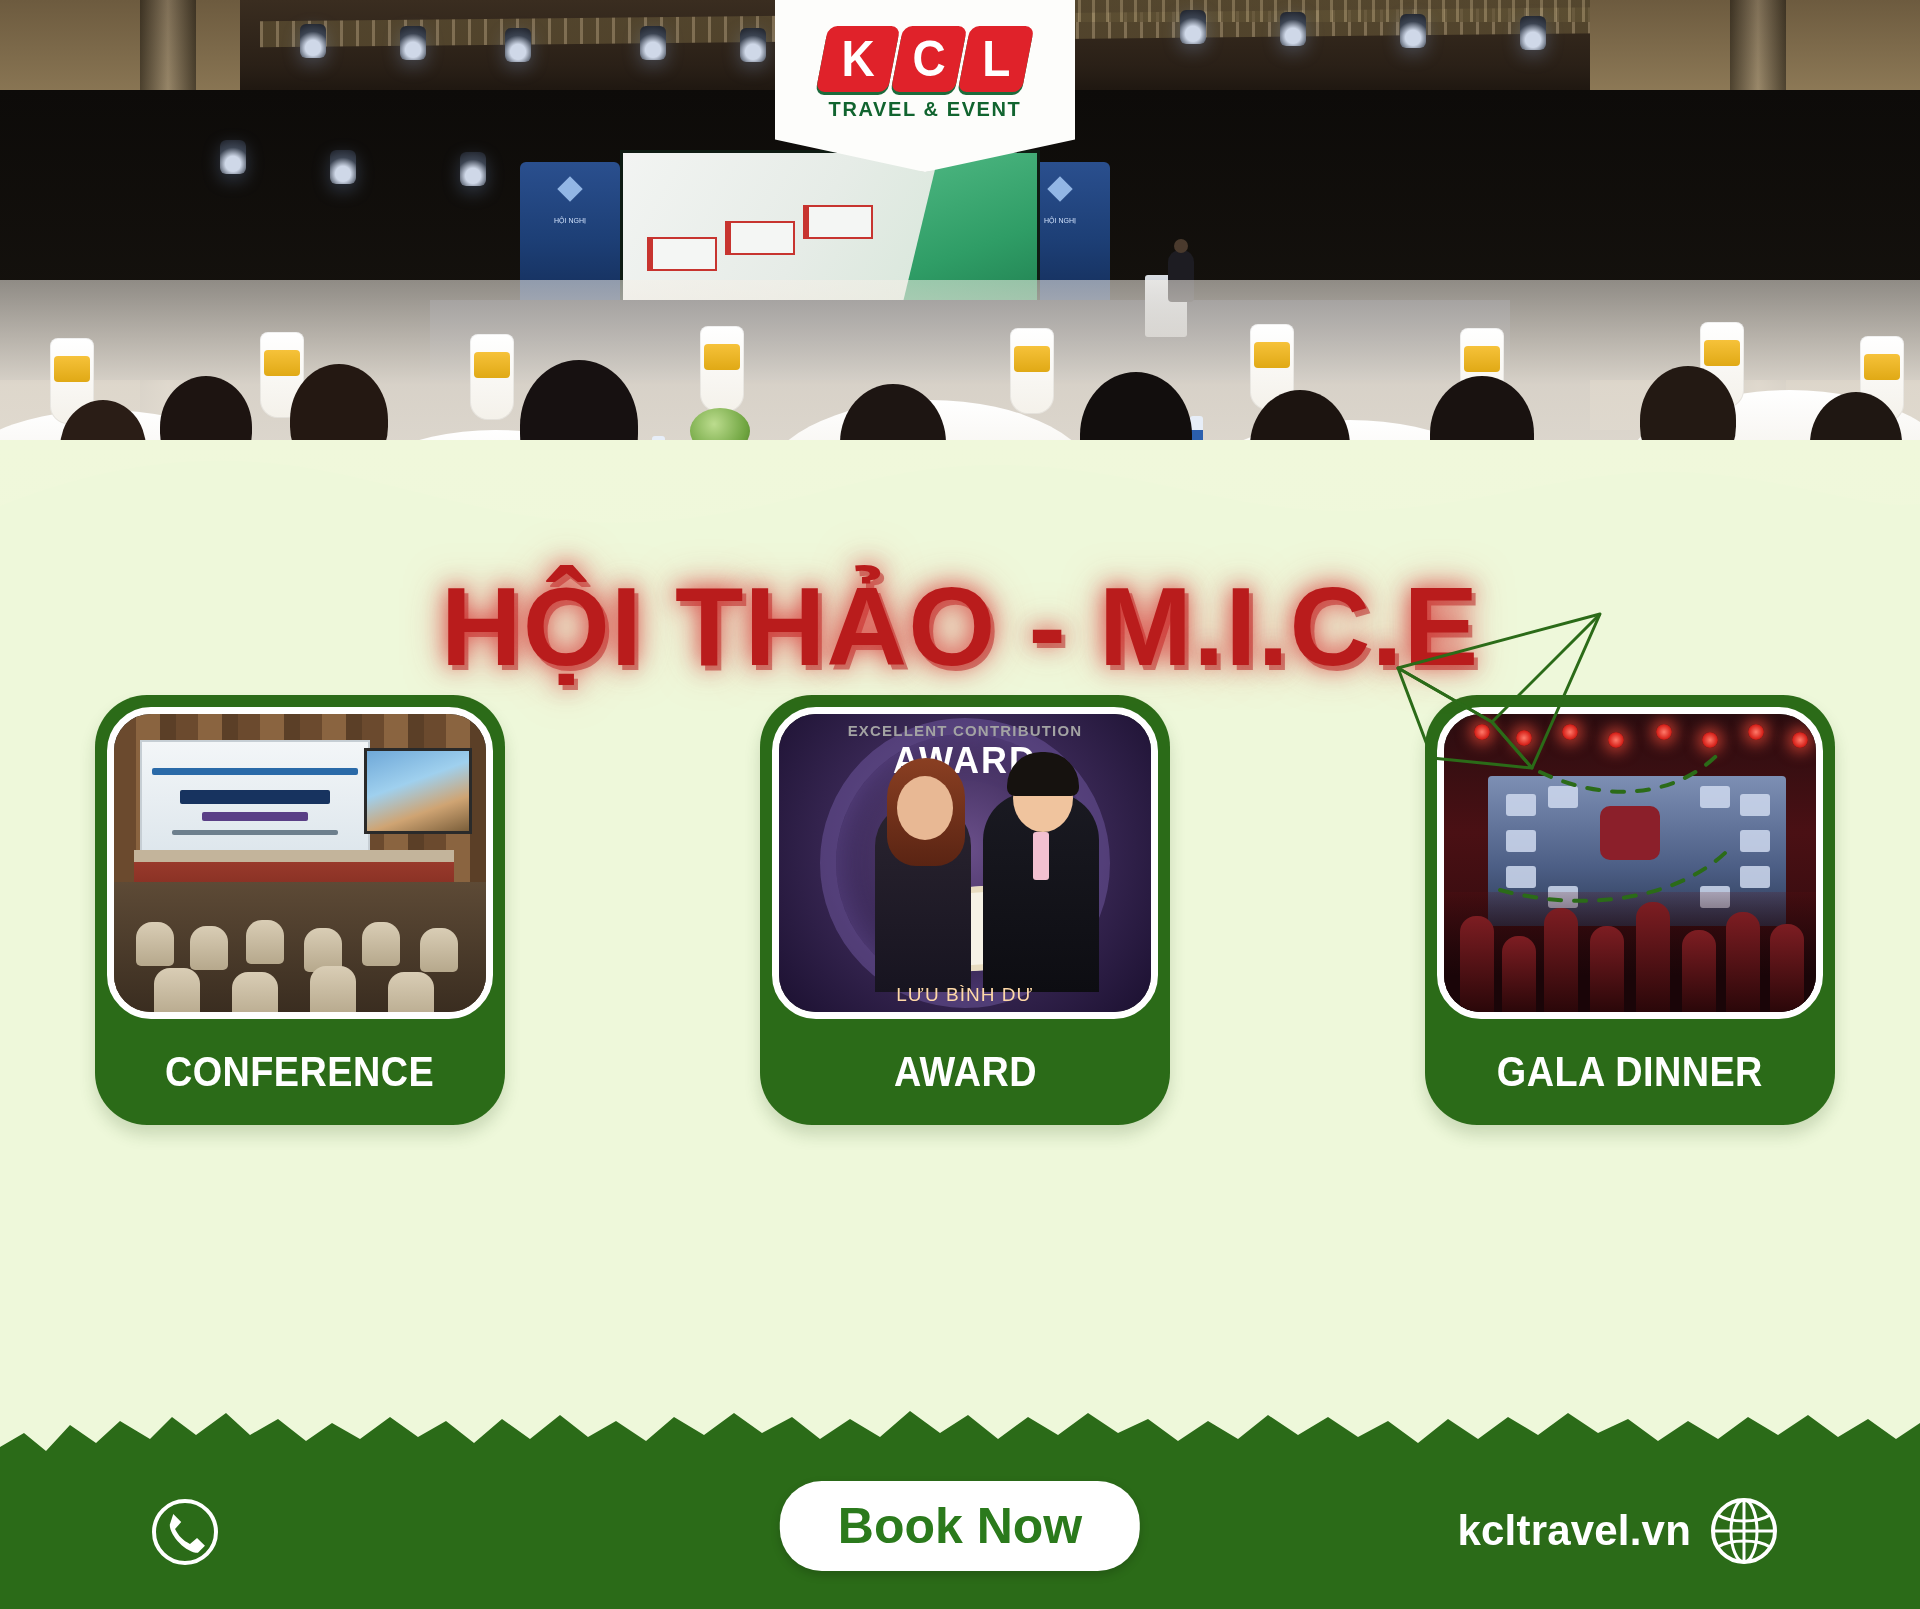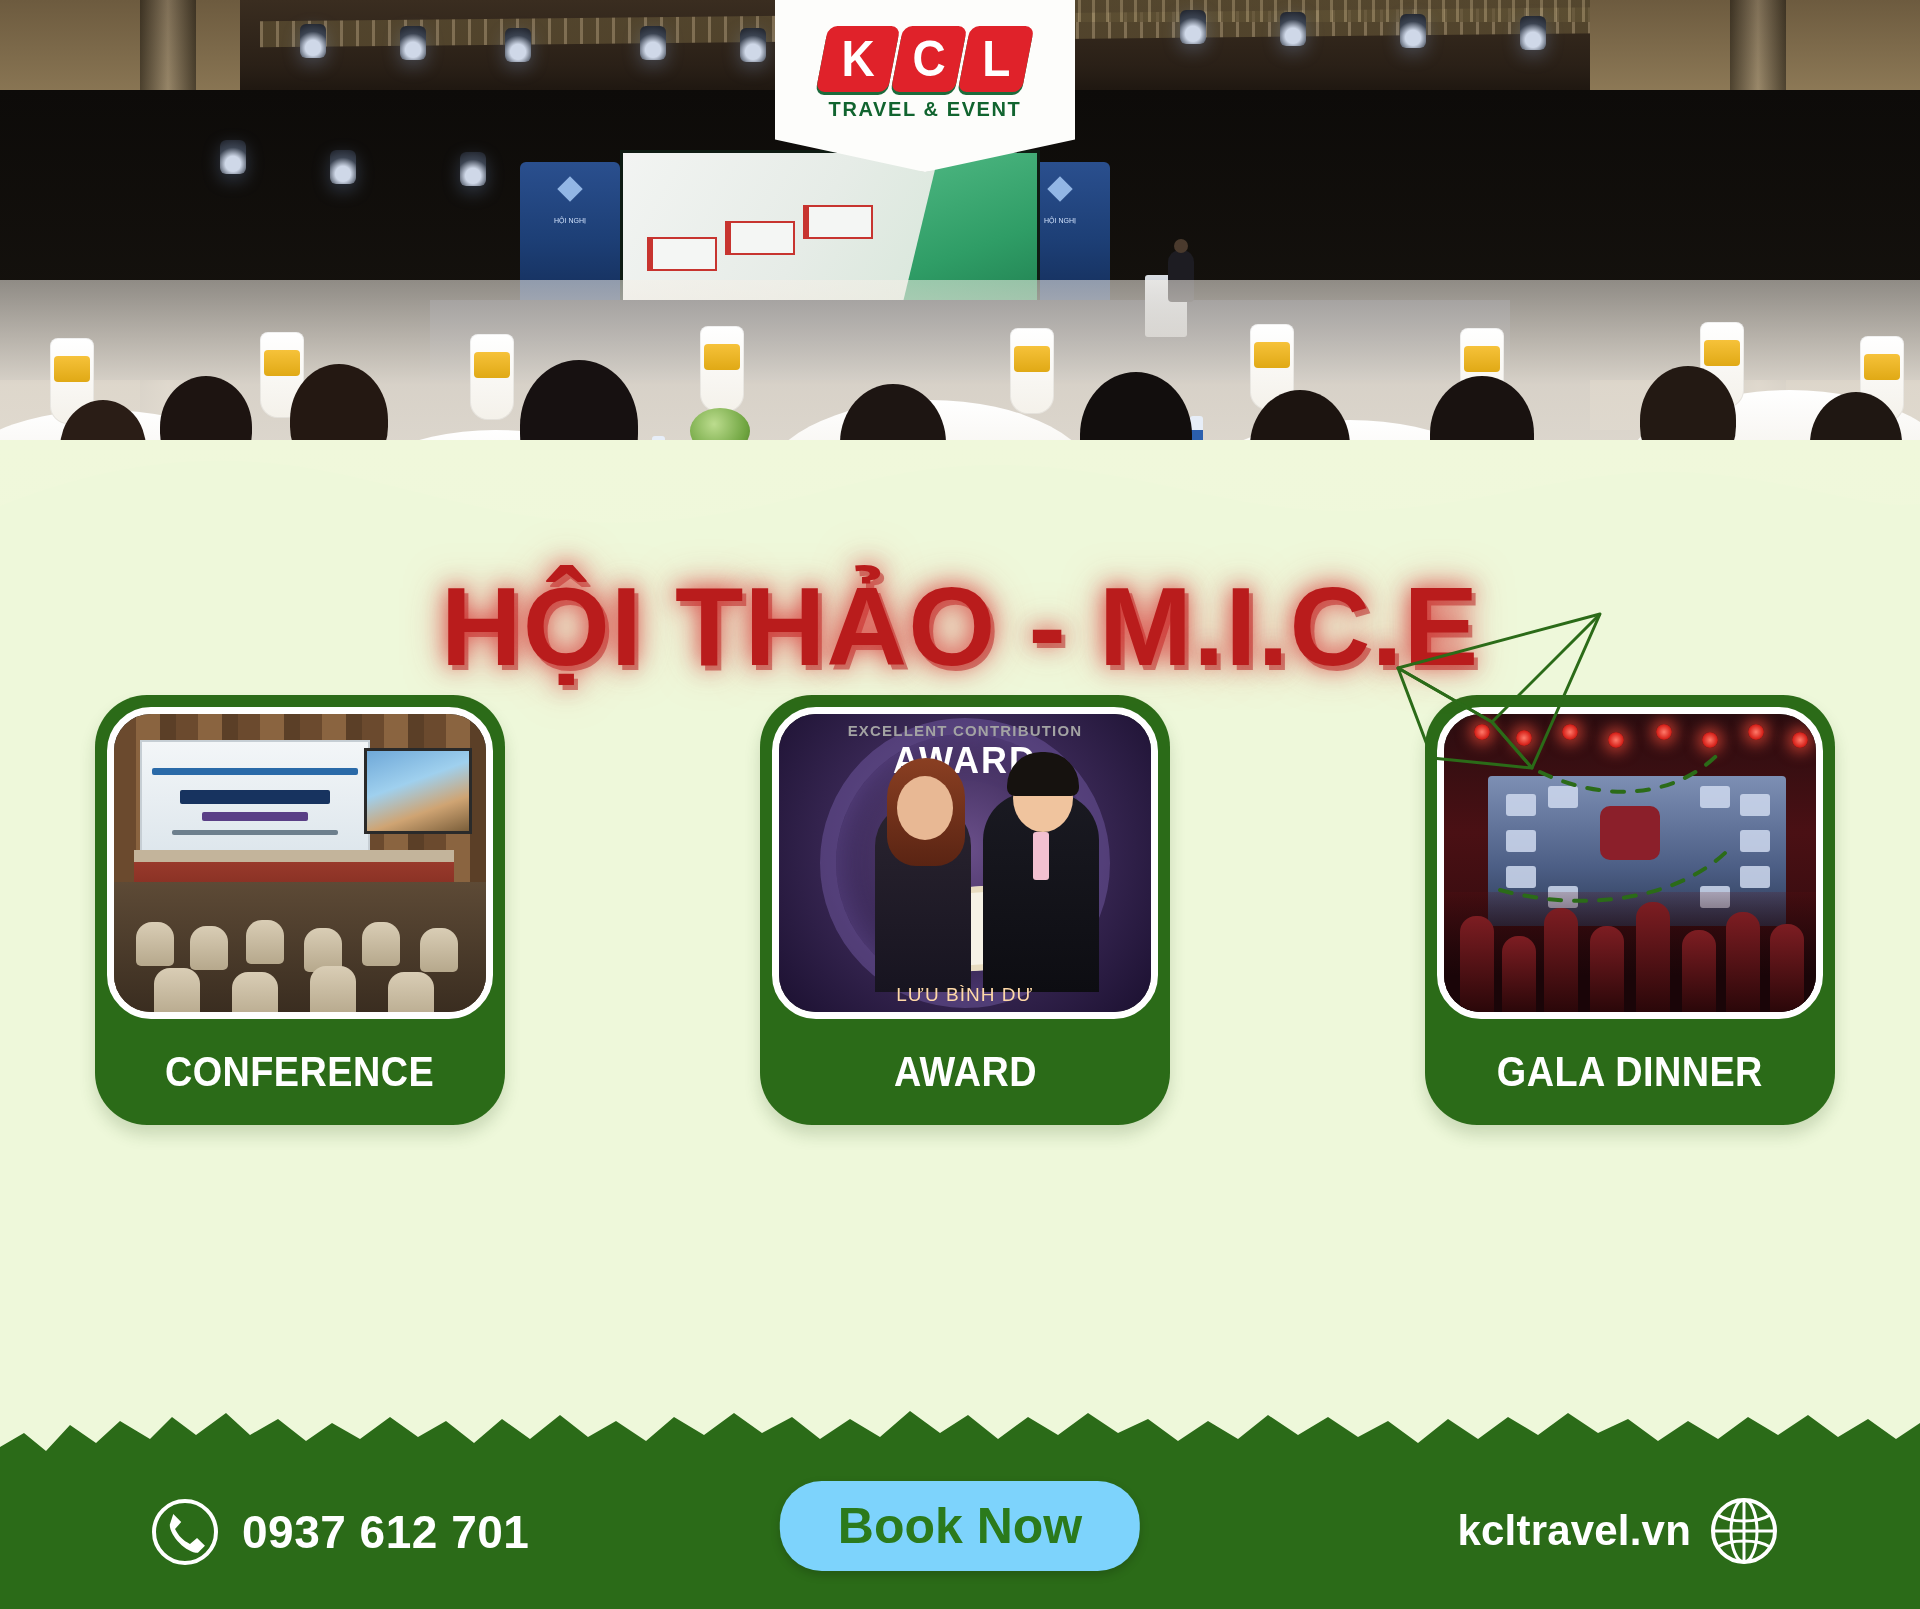--- a/index.html
+++ b/index.html
@@ -296,21 +296,21 @@
   .phone-block {
     position: absolute; left: 150px; bottom: 42px; z-index: 34;
     display: flex; align-items: center; gap: 22px;
   }
   .phone-num {
     color: #ffffff; font-weight: 700; font-size: 46px; letter-spacing: .5px;
   }
   .book-btn {
     position: absolute; left: 50%; transform: translateX(-50%);
     bottom: 38px; z-index: 34;
-    background: #7dd3fc; border-radius: 42px;
+    background: #ffffff; border-radius: 42px;
     padding: 16px 58px;
     color: #2b7a1c; font-weight: 700; font-size: 50px;
     box-shadow: 0 4px 10px rgba(0,0,0,.18);
     white-space: nowrap;
     cursor: pointer;
   }
   .web-block {
     position: absolute; right: 140px; bottom: 42px; z-index: 34;
     display: flex; align-items: center; gap: 17px;
   }
@@ -537,21 +537,20 @@
              L1778,36 L1808,16 L1838,38 L1868,20 L1896,40 L1920,24
              L1920,210 L0,210 Z" fill="#2b6b18"></path>
   </svg>
 
   <div class="phone-block">
     <svg width="70" height="70" viewBox="0 0 70 70">
       <circle cx="35" cy="35" r="31" fill="none" stroke="#ffffff" stroke-width="4"></circle>
       <path d="M25 18 L34 27 L27 35 C31 43 36 48 44 52 L52 45 L61 54 L53 62
                C40 62 21 43 21 30 Z" fill="#ffffff" transform="translate(-4,-4) scale(0.88) translate(6,6)"></path>
     </svg>
-    <span class="phone-num">0937 612 701</span>
   </div>
 
   <div class="book-btn">Book Now</div>
 
   <div class="web-block">
     <span class="web-url">kcltravel.vn</span>
     <svg width="72" height="72" viewBox="0 0 72 72">
       <circle cx="36" cy="36" r="31" fill="none" stroke="#ffffff" stroke-width="4"></circle>
       <ellipse cx="36" cy="36" rx="13" ry="31" fill="none" stroke="#ffffff" stroke-width="3"></ellipse>
       <line x1="5" y1="36" x2="67" y2="36" stroke="#ffffff" stroke-width="3"></line>

